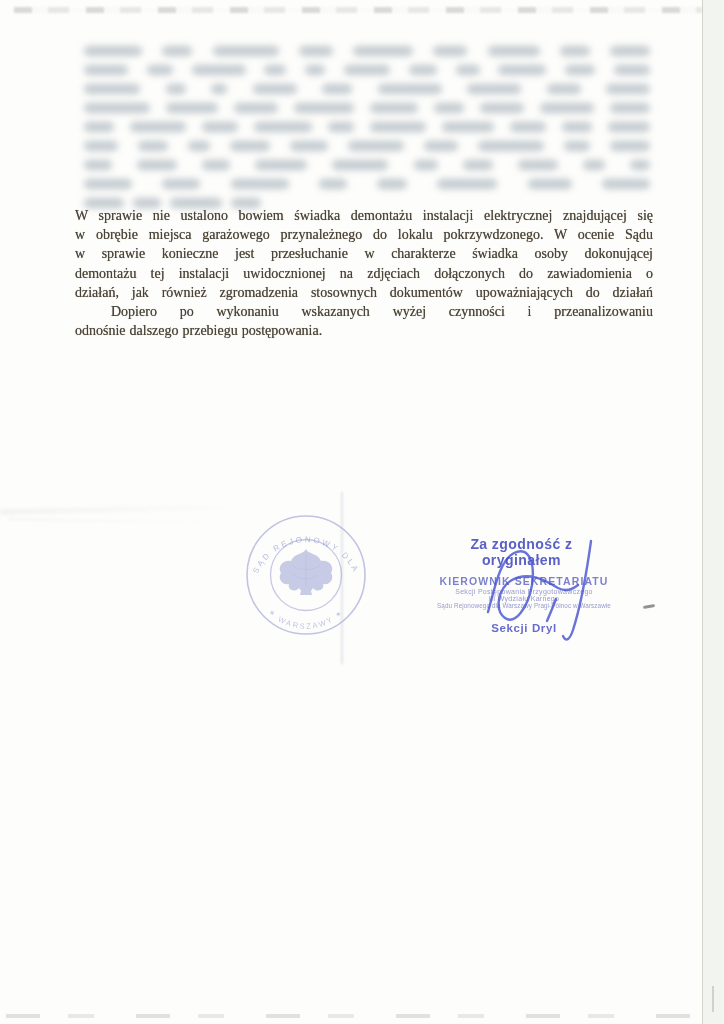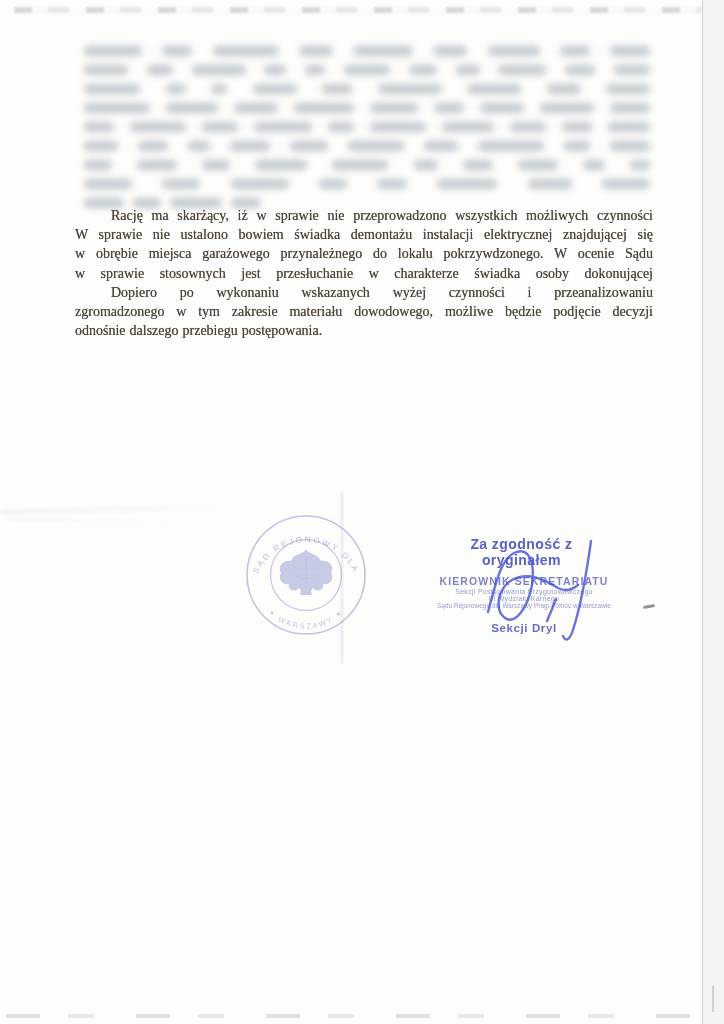--- a/index.html
+++ b/index.html
@@ -162,26 +162,26 @@
       </div>
       <div class="rline short" style="width: 225px;">
         <span class="rword" style="width: 40px;"></span>
         <span class="rword" style="width: 28px;"></span>
         <span class="rword" style="width: 52px;"></span>
         <span class="rword" style="width: 30px;"></span>
       </div>
     </div>
 
   <div class="docbody">
-      <div class="tline" style="text-indent: 36px;">Rację ma skarżący, iż w sprawie nie przeprowadzono wszystkich możliwych czynności</div>
       <div class="tline">W sprawie nie ustalono bowiem świadka demontażu instalacji elektrycznej znajdującej się</div>
       <div class="tline">w obrębie miejsca garażowego przynależnego do lokalu pokrzywdzonego. W ocenie Sądu</div>
-      <div class="tline">w sprawie stosownych jest przesłuchanie w charakterze świadka osoby dokonującej</div>
+      <div class="tline">w sprawie konieczne jest przesłuchanie w charakterze świadka osoby dokonującej</div>
+      <div class="tline">demontażu tej instalacji uwidocznionej na zdjęciach dołączonych do zawiadomienia o</div>
+      <div class="tline">działań, jak również zgromadzenia stosownych dokumentów upoważniających do działań</div>
       <div class="tline" style="text-indent: 36px;">Dopiero po wykonaniu wskazanych wyżej czynności i przeanalizowaniu</div>
-      <div class="tline">zgromadzonego w tym zakresie materiału dowodowego, możliwe będzie podjęcie decyzji</div>
       <div class="tline last">odnośnie dalszego przebiegu postępowania.</div>
     </div>
 
   <svg class="seal" viewBox="0 0 128 128">
     <g transform="translate(64,64)" stroke="#7d82c8" fill="none">
       <circle r="59" stroke-width="1.6" opacity=".55"></circle>
       <circle r="35.5" stroke-width="1.3" opacity=".5"></circle>
       <path id="arcTop" d="M -52 10 A 53 53 0 0 1 52 10" stroke="none"></path>
       <path id="arcBot" d="M -46 27 A 53 53 0 0 0 46 27" stroke="none"></path>
       <text font-size="8" letter-spacing="2.5" fill="#7d82c8" opacity=".6" stroke="none" text-anchor="middle">

